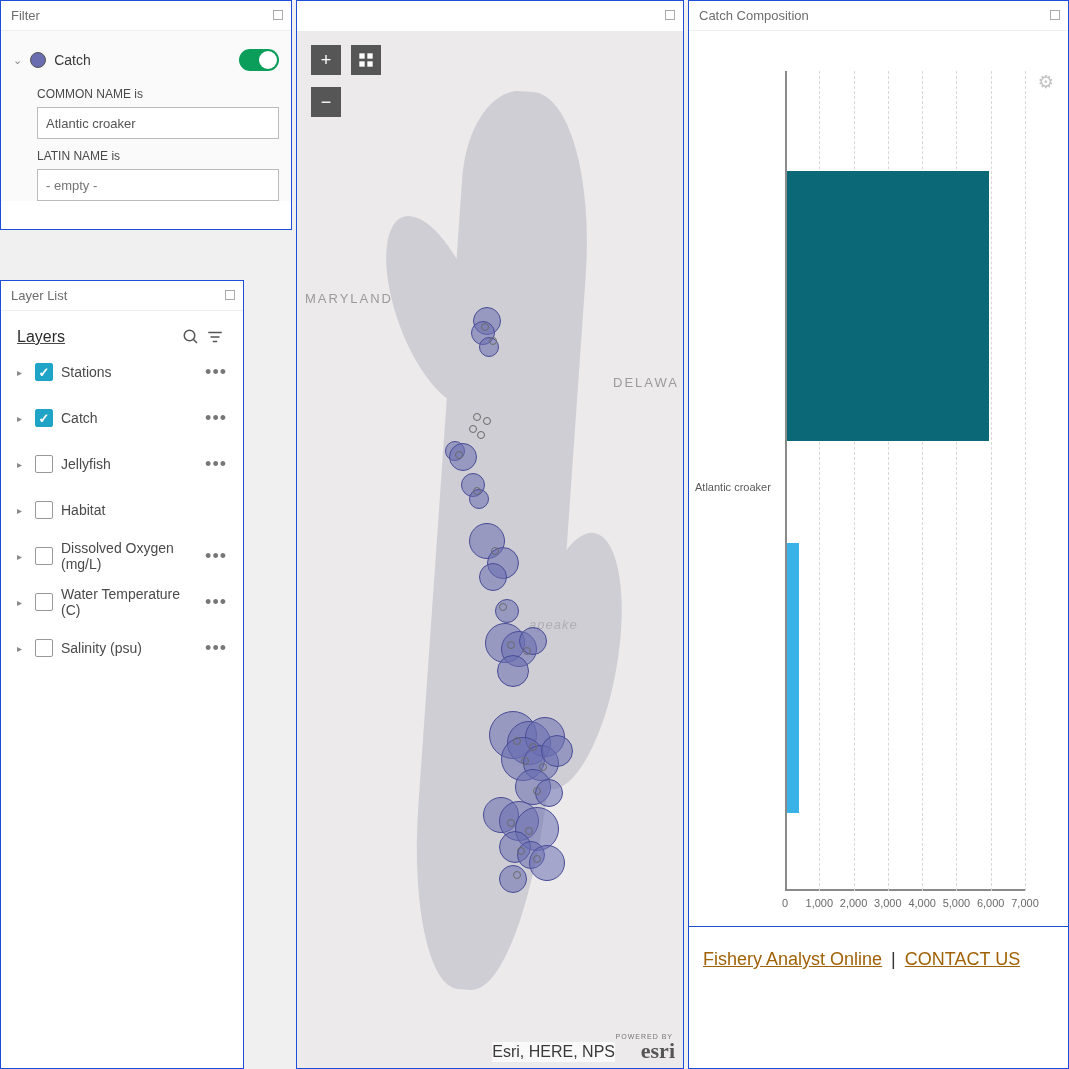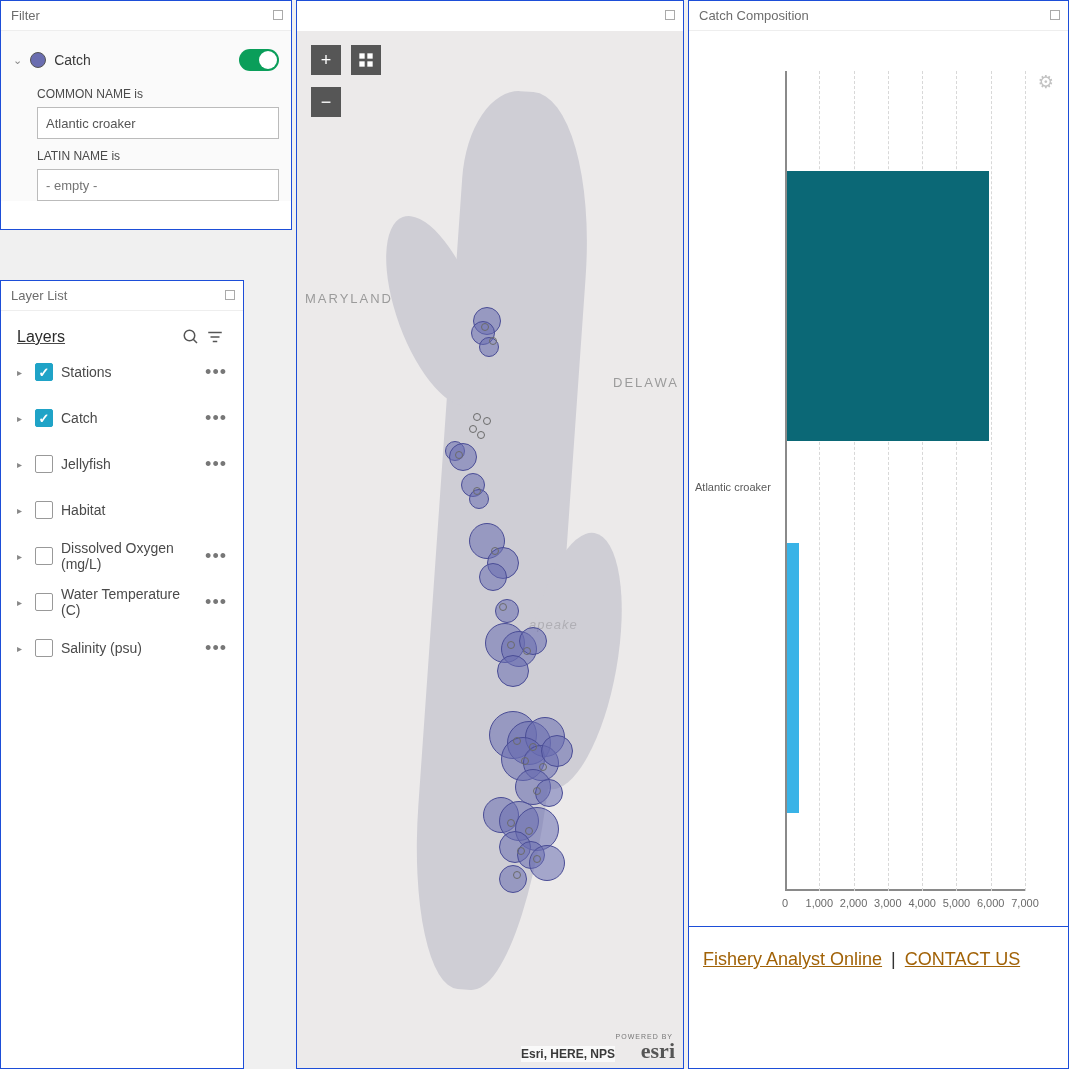--- a/index.html
+++ b/index.html
@@ -78,21 +78,21 @@
   #map-panel .panel-header{border-bottom:none;}
   #map-canvas{ position:absolute; left:0; top:30px; right:0; bottom:0; background:#eceaea;}
   .map-btn{
     position:absolute; width:30px; height:30px; background:#565656; color:#fff;
     display:flex; align-items:center; justify-content:center; font-size:18px; cursor:pointer;
   }
   #zoom-in{ left:14px; top:14px;}
   #zoom-out{ left:14px; top:56px;}
   #basemap-btn{ left:54px; top:14px;}
   #basemap-btn svg{width:16px;height:16px;fill:#fff;}
-  .attribution{ position:absolute; right:68px; bottom:6px; font-size:12px; color:#3a3a3a; background:rgba(255,255,255,.7); padding:1px 0;font-weight:bold;}
+  .attribution{ position:absolute; right:68px; bottom:6px; font-size:16px; color:#3a3a3a; background:rgba(255,255,255,.7); padding:1px 0;}
   .esri-logo{ position:absolute; right:8px; bottom:4px; font-family:Georgia,serif; font-weight:bold; font-size:22px; color:#555;margin-top:16px;}
   .esri-powered{ position:absolute; right:10px; bottom:28px; font-size:7px; letter-spacing:1px; color:#777;}
   
   .water{ position:absolute; background:#cfced5;}
   .land-label{ position:absolute; color:#9b9b9b; font-size:13px; letter-spacing:2px;}
   .catch-dot{
     position:absolute; border-radius:50%; background:rgba(106,109,176,.55);
     border:1px solid #4a4d96;
   }
   .station-dot{

